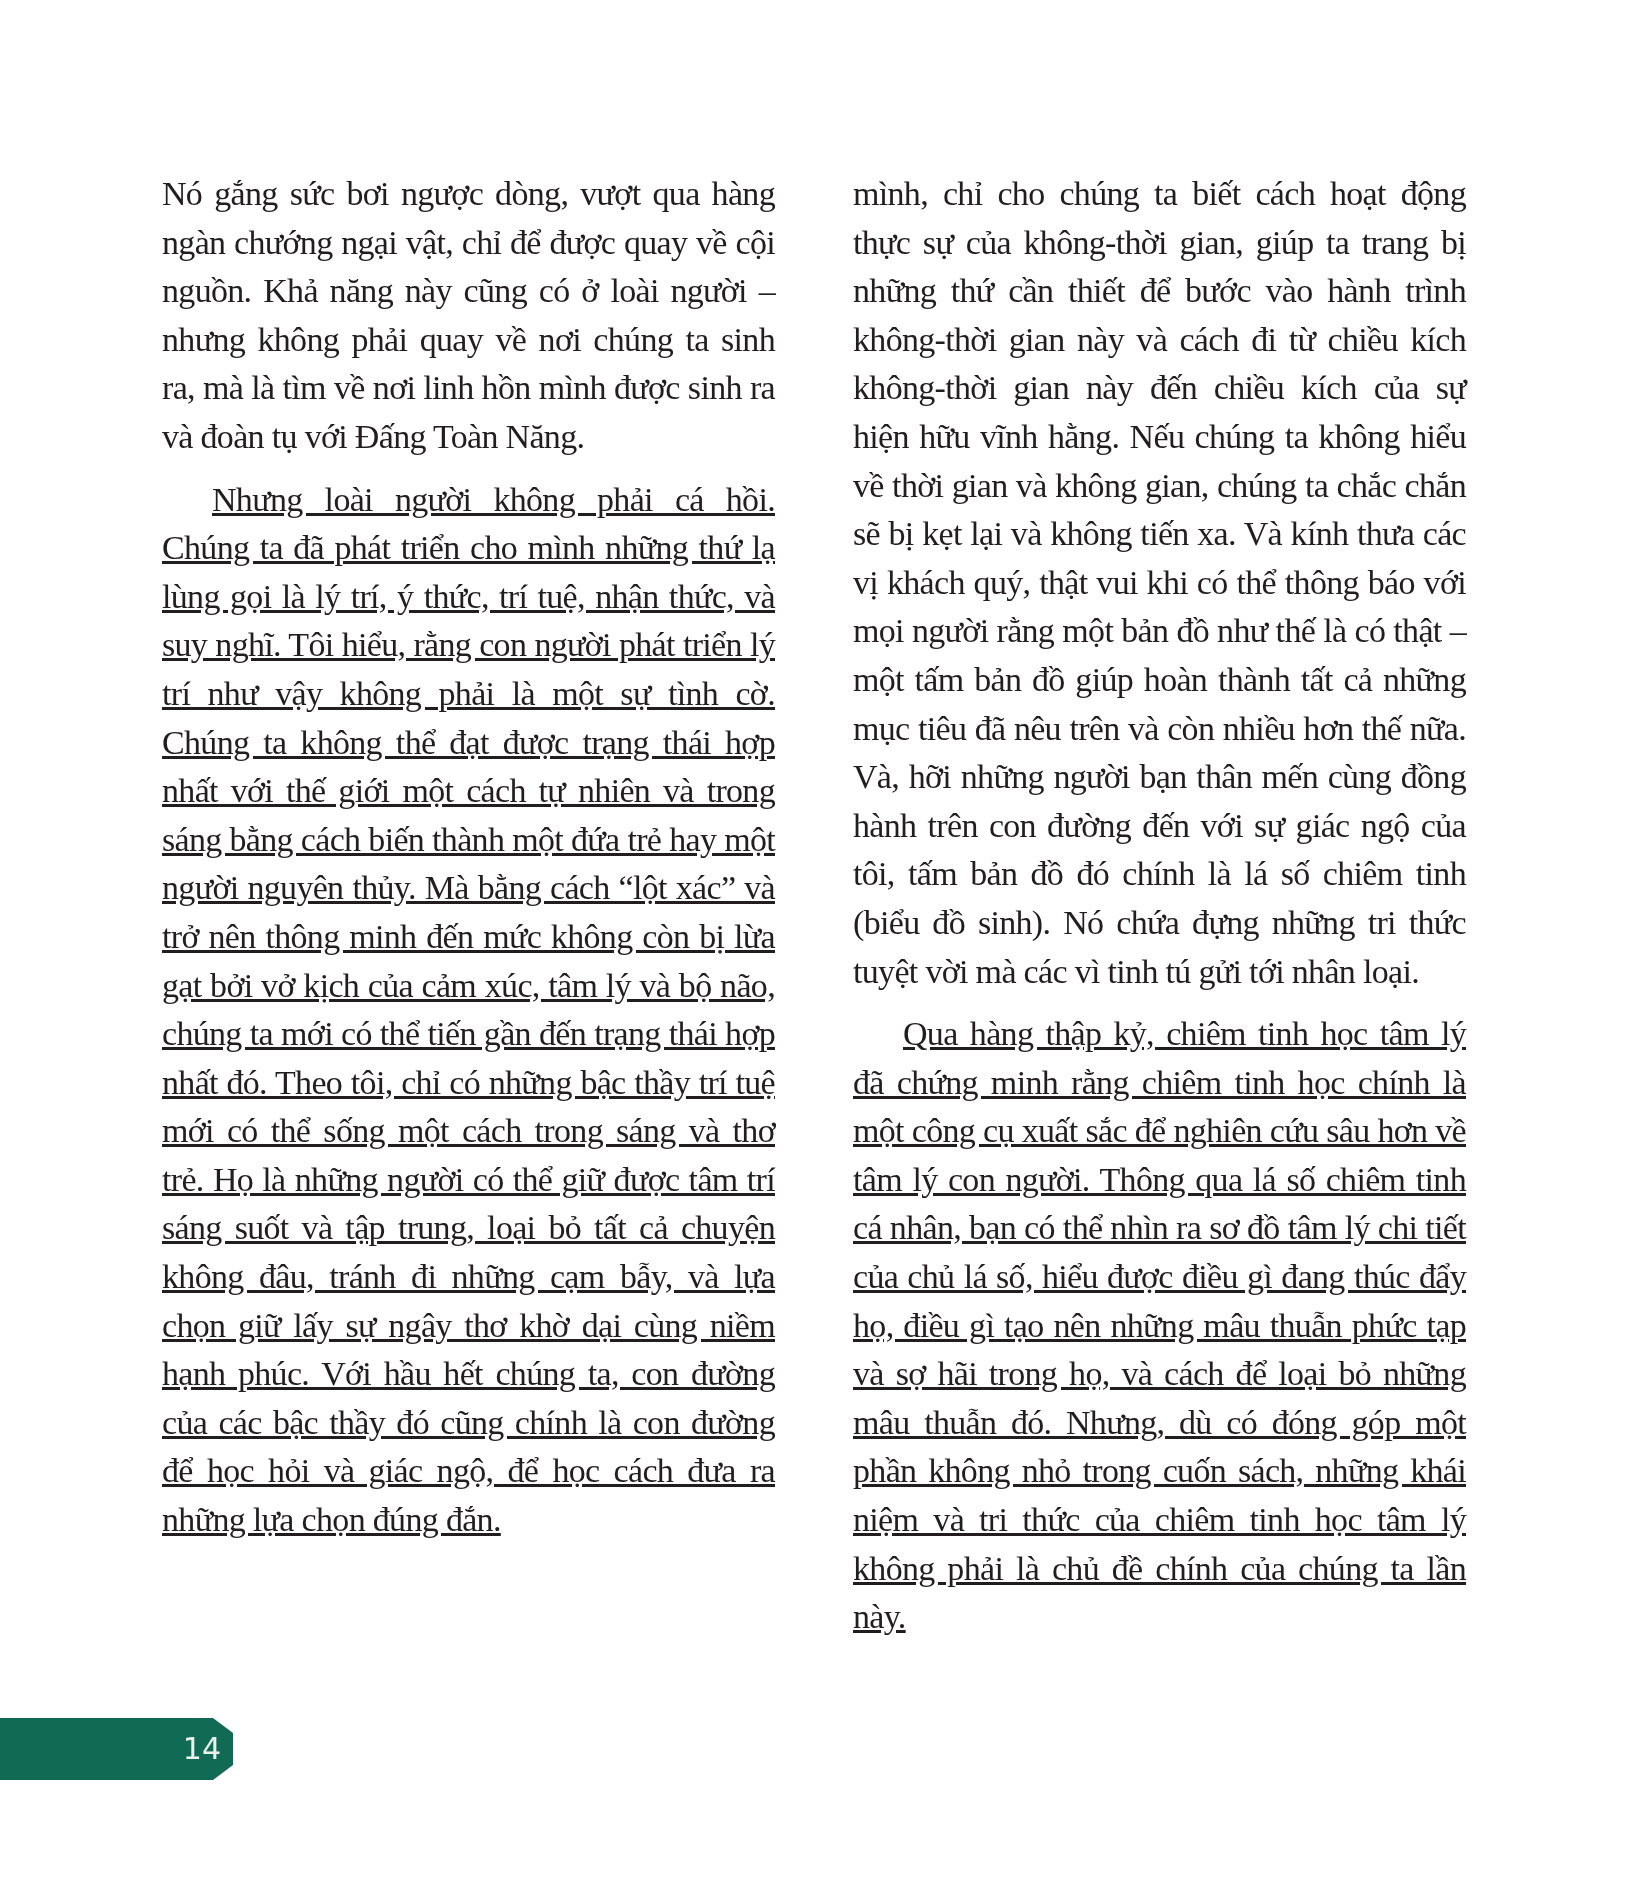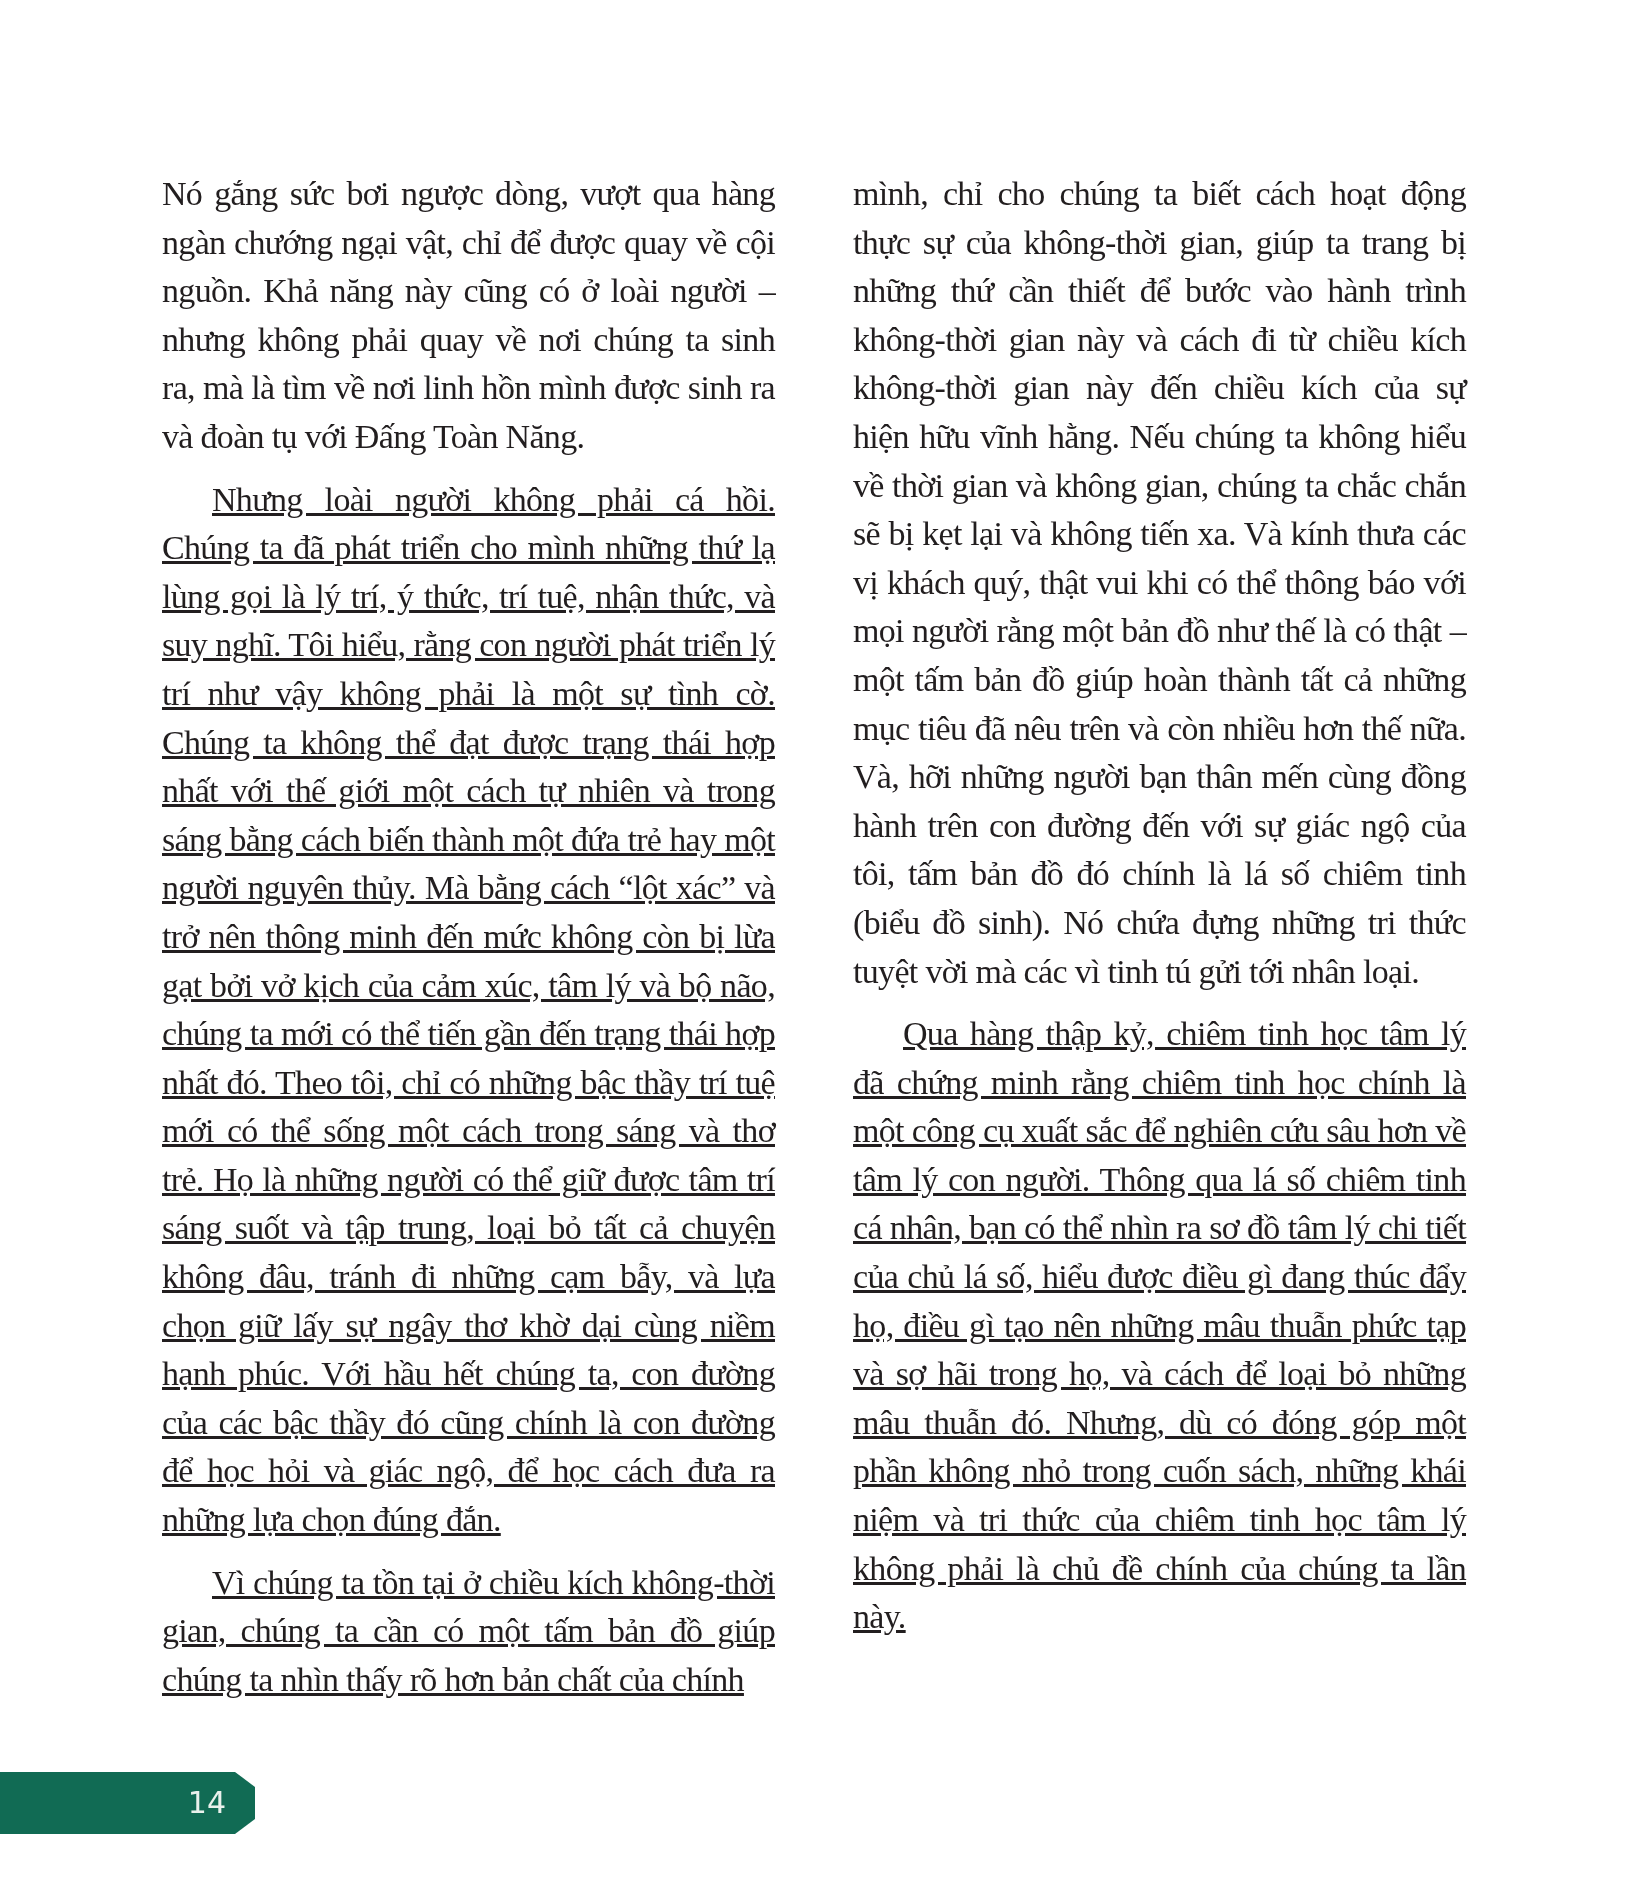--- a/index.html
+++ b/index.html
@@ -37,49 +37,48 @@
     text-justify: inter-word;
   }
   .col p.indent {
     text-indent: 50px;
     margin-top: 14px;
     text-decoration: underline;
   }
   .page-tab {
     position: absolute;
     left: 0;
-    top: 1772px;
-    width: 255px;
+    top: 1718px;
+    width: 233px;
     height: 62px;
     background: #116b54;
     clip-path: polygon(0 0, calc(100% - 20px) 0, 100% 24%, 100% 76%, calc(100% - 20px) 100%, 0 100%);
     display: flex;
     align-items: center;
     justify-content: flex-end;
     box-sizing: border-box;
-    padding-right: 29px;
+    padding-right: 12px;
   }
   .page-tab .num {
     font-family: "DejaVu Sans", "Liberation Sans", sans-serif;
     font-size: 30px;
     line-height: 1;
     color: #e9f1ec;
   }
 </style>
 </head>
 <body>
 
 <div class="page">
 
   <div class="columns">
 
     <div class="col">
       <p>Nó gắng sức bơi ngược dòng, vượt qua hàng ngàn chướng ngại vật, chỉ để được quay về cội nguồn. Khả năng này cũng có ở loài người – nhưng không phải quay về nơi chúng ta sinh ra, mà là tìm về nơi linh hồn mình được sinh ra và đoàn tụ với Đấng Toàn Năng.</p>
       <p class="indent">Nhưng loài người không phải cá hồi. Chúng ta đã phát triển cho mình những thứ lạ lùng gọi là lý trí, ý thức, trí tuệ, nhận thức, và suy nghĩ. Tôi hiểu, rằng con người phát triển lý trí như vậy không phải là một sự tình cờ. Chúng ta không thể đạt được trạng thái hợp nhất với thế giới một cách tự nhiên và trong sáng bằng cách biến thành một đứa trẻ hay một người nguyên thủy. Mà bằng cách “lột xác” và trở nên thông minh đến mức không còn bị lừa gạt bởi vở kịch của cảm xúc, tâm lý và bộ não, chúng ta mới có thể tiến gần đến trạng thái hợp nhất đó. Theo tôi, chỉ có những bậc thầy trí tuệ mới có thể sống một cách trong sáng và thơ trẻ. Họ là những người có thể giữ được tâm trí sáng suốt và tập trung, loại bỏ tất cả chuyện không đâu, tránh đi những cạm bẫy, và lựa chọn giữ lấy sự ngây thơ khờ dại cùng niềm hạnh phúc. Với hầu hết chúng ta, con đường của các bậc thầy đó cũng chính là con đường để học hỏi và giác ngộ, để học cách đưa ra những lựa chọn đúng đắn.</p>
-      <p class="indent">Vì chúng ta tồn tại ở chiều kích không-thời gian, chúng ta cần có một tấm bản đồ giúp chúng ta nhìn thấy rõ hơn bản chất của chính</p>
     </div>
 
     <div class="col">
       <p>mình, chỉ cho chúng ta biết cách hoạt động thực sự của không-thời gian, giúp ta trang bị những thứ cần thiết để bước vào hành trình không-thời gian này và cách đi từ chiều kích không-thời gian này đến chiều kích của sự hiện hữu vĩnh hằng. Nếu chúng ta không hiểu về thời gian và không gian, chúng ta chắc chắn sẽ bị kẹt lại và không tiến xa. Và kính thưa các vị khách quý, thật vui khi có thể thông báo với mọi người rằng một bản đồ như thế là có thật – một tấm bản đồ giúp hoàn thành tất cả những mục tiêu đã nêu trên và còn nhiều hơn thế nữa. Và, hỡi những người bạn thân mến cùng đồng hành trên con đường đến với sự giác ngộ của tôi, tấm bản đồ đó chính là lá số chiêm tinh (biểu đồ sinh). Nó chứa đựng những tri thức tuyệt vời mà các vì tinh tú gửi tới nhân loại.</p>
       <p class="indent">Qua hàng thập kỷ, chiêm tinh học tâm lý đã chứng minh rằng chiêm tinh học chính là một công cụ xuất sắc để nghiên cứu sâu hơn về tâm lý con người. Thông qua lá số chiêm tinh cá nhân, bạn có thể nhìn ra sơ đồ tâm lý chi tiết của chủ lá số, hiểu được điều gì đang thúc đẩy họ, điều gì tạo nên những mâu thuẫn phức tạp và sợ hãi trong họ, và cách để loại bỏ những mâu thuẫn đó. Nhưng, dù có đóng góp một phần không nhỏ trong cuốn sách, những khái niệm và tri thức của chiêm tinh học tâm lý không phải là chủ đề chính của chúng ta lần này.</p>
     </div>
 
   </div>
 
   <div class="page-tab">

